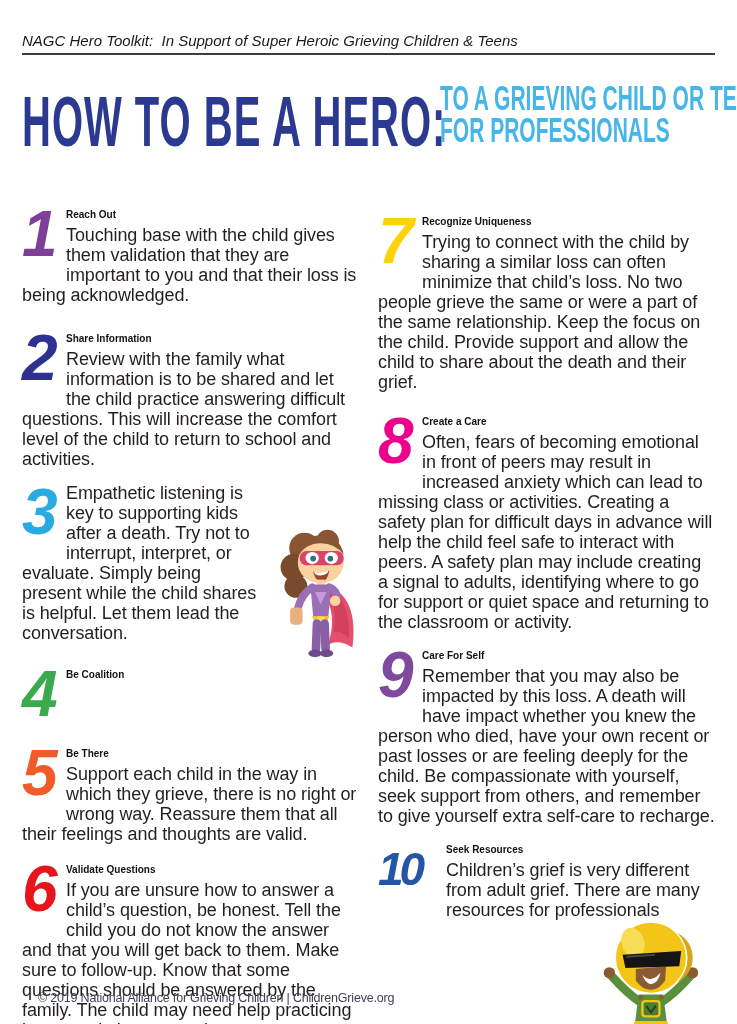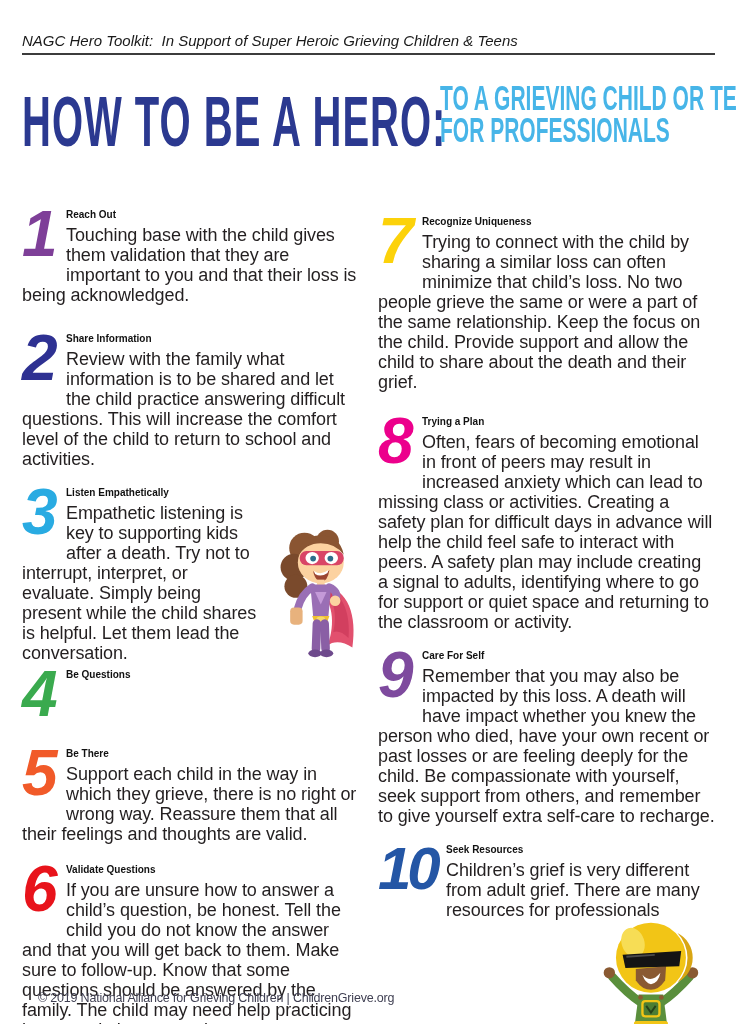--- a/index.html
+++ b/index.html
@@ -35,21 +35,21 @@
   .columns { display:flex; margin-top:16px; }
   .col-left  { width:340px; }
   .col-right { width:337px; margin-left:16px; padding-top:7px; }
 
   .item { clear:both; position:relative; }
   .item .num {
     float:left; width:44px; height:76px; margin:3px 0 0 0;
     font-style:italic; font-weight:bold; font-size:64px; line-height:52px;
     letter-spacing:-4px; text-align:left;
   }
-  .item .num.wide { width:68px; font-size:60px; }
+  .item .num.wide { width:68px; font-size:46px; }
   .item .head { font-weight:bold; font-size:10px; line-height:20px; color:#111; }
   .item .body { font-size:18px; line-height:20px; letter-spacing:-0.1px; }
   .item .body2 { font-size:15px; line-height:20px; letter-spacing:-0.1px; max-width:228px; }
 
   .mb-a { margin-bottom:24px; }
   .mb-b { margin-bottom:14px; }
   .mb-c { margin-bottom:16px; }
   .mb-d { margin-bottom:20px; }
   .mb-none { margin-bottom:0; }
 
@@ -123,27 +123,26 @@
               <rect x="23" y="84" width="13" height="18" rx="4" fill="#e8b27d"></rect>
               <path d="M64 63 Q73 67 71 75" stroke="#9a6fb5" stroke-width="8" fill="none" stroke-linecap="round"></path>
               <circle cx="70" cy="77" r="5.5" fill="#fcd2a0"></circle>
               <path d="M51 101 L50 127" stroke="#8a5fa5" stroke-width="9" stroke-linecap="round"></path>
               <path d="M59 101 L60 127" stroke="#8a5fa5" stroke-width="9" stroke-linecap="round"></path>
               <ellipse cx="49" cy="132" rx="7" ry="4" fill="#6e4a8c"></ellipse>
               <ellipse cx="61" cy="132" rx="7" ry="4" fill="#6e4a8c"></ellipse>
             </svg>
           </div>
           <div class="num" style="color: rgb(41, 171, 226);">3</div>
-          <div class="head">Listen Empathetically</div>
           <div class="body">Empathetic listening is key to supporting kids after a death.  Try not to interrupt, interpret, or evaluate. Simply being present while the child shares is helpful. Let them lead the conversation.</div>
         </div>
 
         <div class="item mb-b">
           <div class="num" style="color: rgb(58, 170, 78);">4</div>
-          <div class="head">Be Questions</div>
+          <div class="head">Be Coalition</div>
         </div>
 
         <div class="item mb-c">
           <div class="num" style="color: rgb(241, 90, 41);">5</div>
           <div class="head">Be There</div>
           <div class="body">Support each child in the way in which they grieve, there is no right or wrong way. Reassure them that all their feelings and thoughts are valid.</div>
         </div>
 
         <div class="item">
           <div class="num" style="color: rgb(232, 19, 27);">6</div>
@@ -156,21 +155,21 @@
       <div class="col-right">
 
         <div class="item mb-d">
           <div class="num" style="color: rgb(252, 210, 10);">7</div>
           <div class="head">Recognize Uniqueness</div>
           <div class="body">Trying to connect with the child by sharing a similar loss can often minimize that child’s loss. No two people grieve the same or were a part of the same relationship. Keep the focus on the child. Provide support and allow the child to share about the death and their grief.</div>
         </div>
 
         <div class="item mb-b">
           <div class="num" style="color: rgb(236, 0, 140);">8</div>
-          <div class="head">Trying a Plan</div>
+          <div class="head">Create a Care</div>
           <div class="body">Often, fears of becoming emotional in front of peers may result in increased anxiety which can lead to missing class or activities.  Creating a safety plan for difficult days in advance will help the child feel safe to interact with peers. A safety plan may include creating a signal to adults, identifying where to go for support or quiet space and returning to the classroom or activity.</div>
         </div>
 
         <div class="item mb-b">
           <div class="num" style="color: rgb(126, 74, 158);">9</div>
           <div class="head">Care For Self</div>
           <div class="body">Remember that you may also be impacted by this loss.  A death will have impact whether you knew the person who died, have your own recent or past losses or are feeling deeply for the child. Be compassionate with yourself, seek support from others, and remember to give yourself extra self-care to recharge.</div>
         </div>
 
         <div class="item">

